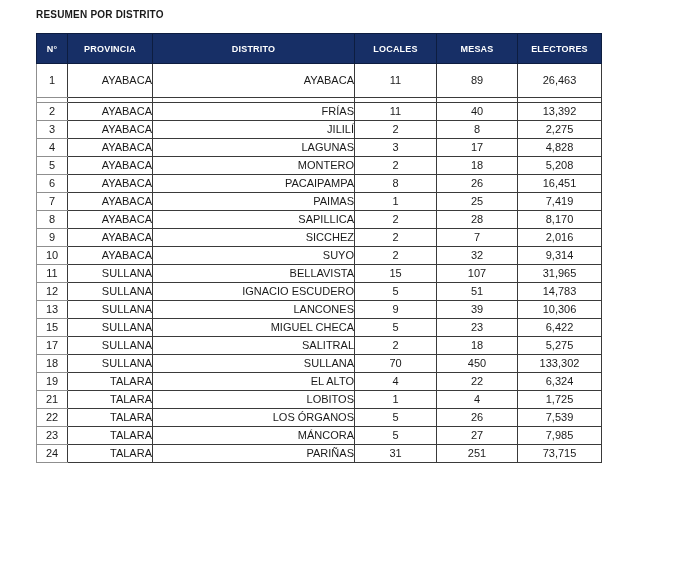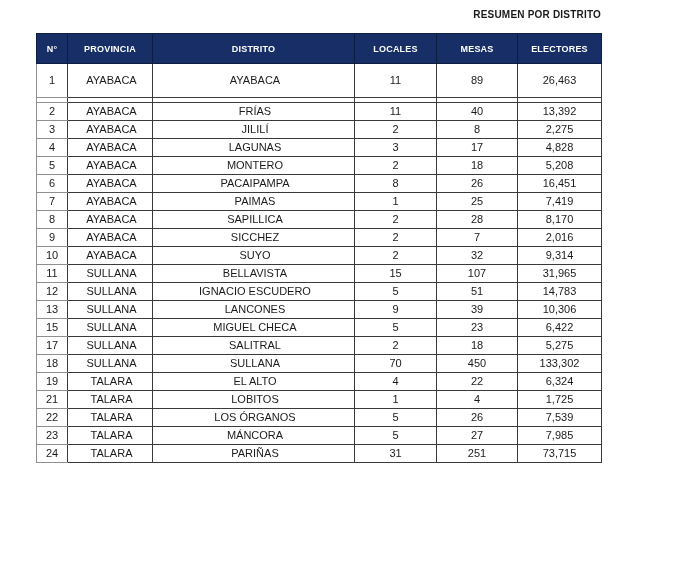--- a/index.html
+++ b/index.html
@@ -13,21 +13,21 @@
     width: 696px;
     height: 578px;
     background: var(--page-bg, #ffffff);
     overflow: hidden;
   }
   .report-title {
     position: absolute;
     top: 9px;
     left: 36px;
     width: 565px;
-    text-align: right;
+    text-align: left;
     font-size: 10px;
     font-weight: bold;
     color: var(--text, #111111);
     letter-spacing: 0.2px;
   }
   table.tbl {
     position: absolute;
     top: 33px;
     left: 36px;
     width: 565px;
@@ -61,21 +61,21 @@
     text-align: center;
     vertical-align: middle;
     padding: 0;
     line-height: 1.1;
     white-space: nowrap;
     overflow: hidden;
   }
   tr.first-row td { height: 33px; }
   tr.spacer-row td { height: 4px; }
   td.col-provincia, td.col-distrito {
-    text-align: center;
+    text-align: right;
     padding-left: 3px;
   }
   td.col-n {
     border-color: var(--light-grid, #8f8f8f);
     border-right-color: var(--grid, #3a3a3a);
   }
 </style>
 </head>
 <body>
 

